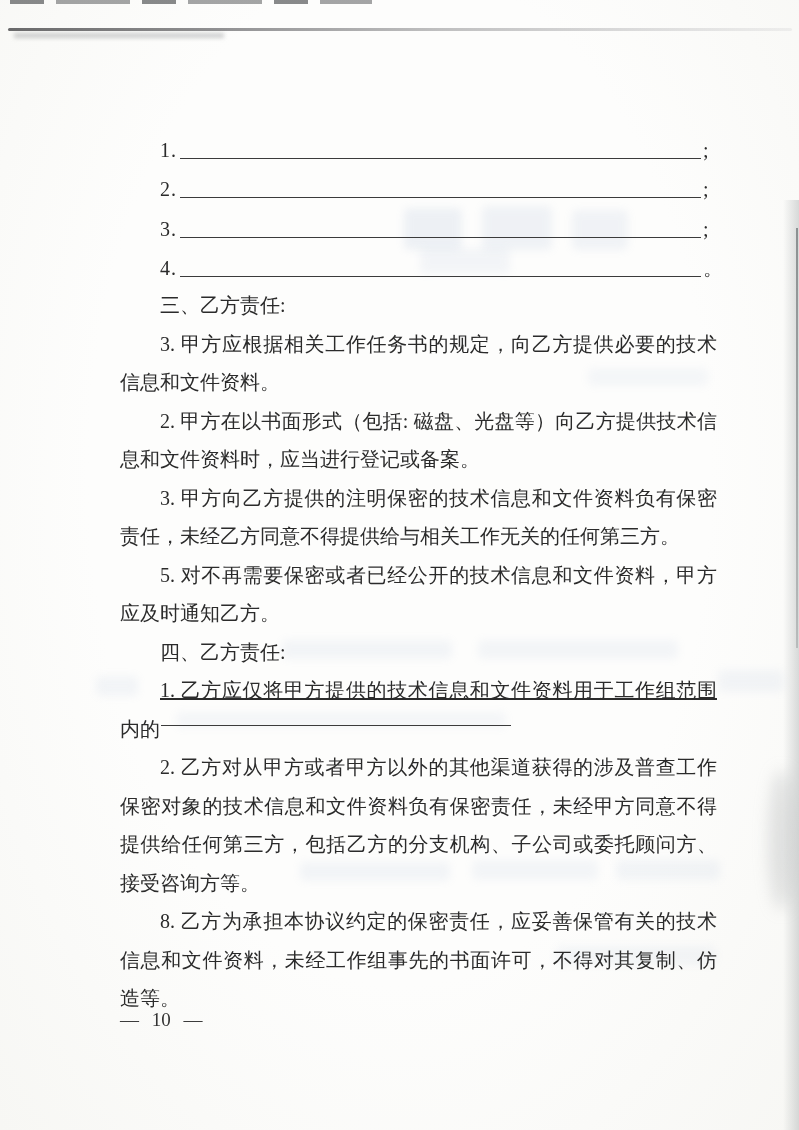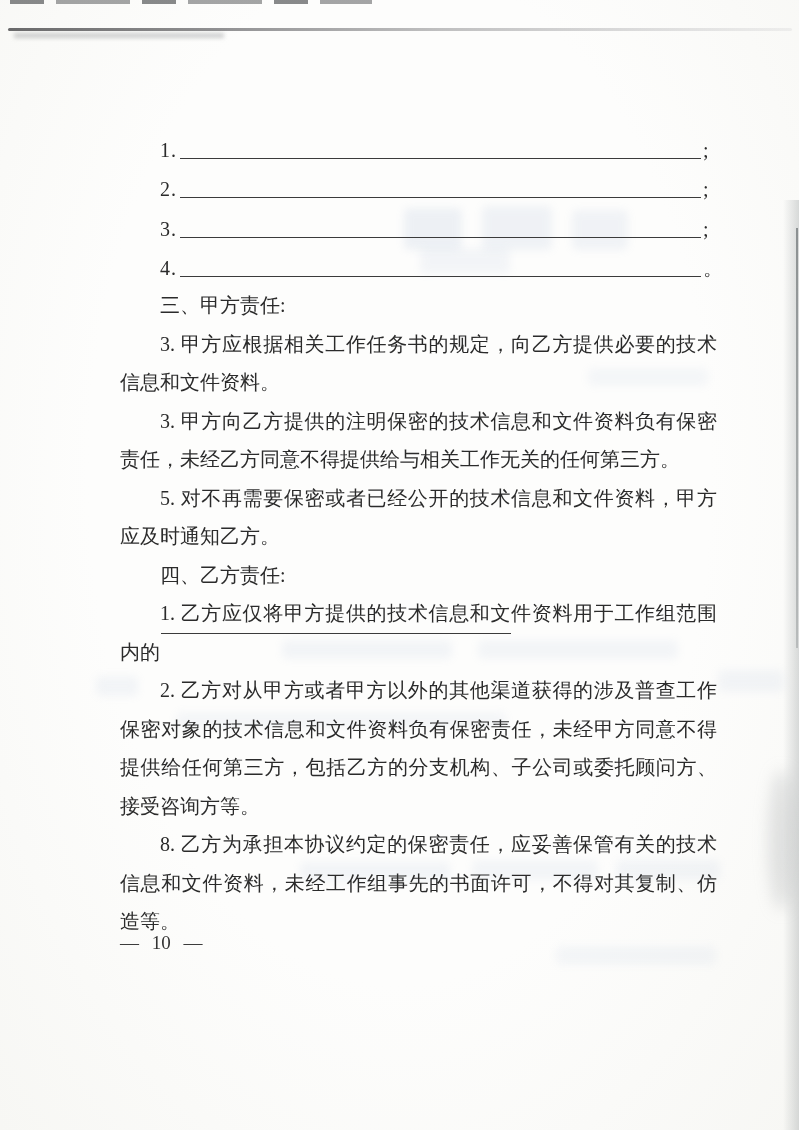--- a/index.html
+++ b/index.html
@@ -87,22 +87,22 @@
     border-bottom: 1.5px solid #3b3b3b; height: 0;
   }
   .blank-row .punct {
     width: 14px; margin-bottom: 8px; line-height: 1; padding-left: 2px;
   }
   .heading { margin: 0; text-indent: 2em; }
   .para {
     margin: 0; text-indent: 2em;
     text-align: justify; text-align-last: left; text-justify: inter-character;
   }
-  .para.full-line { text-align-last: justify; }
-  .inline-blank-row { display: flex; align-items: flex-start; height: 38.5px; }
+  .para.full-line { text-align-last: justify; text-decoration: underline; }
+  .inline-blank-row { display: flex; align-items: center; height: 38.5px; }
   .inline-blank-row .txt { line-height: 38.5px; white-space: nowrap; }
   .inline-blank-row .fill2 {
     width: 350px; margin: 0 1px 6px 1px;
     border-bottom: 1.5px solid #3b3b3b; height: 0;
   }
   .page-number {
     margin-top: -10px; font-size: 19px; line-height: 24px;
     word-spacing: 8px; color: #333; font-family: Liberation Serif, serif;
   }
 </style>
@@ -151,22 +151,23 @@
         <span class="fill"></span>
         <span class="punct">;</span>
       </div>
       <div class="blank-row">
         <span class="num">4.</span>
         <span class="fill"></span>
         <span class="punct">。</span>
       </div>
     </div>
 
-    <p class="heading">三、甲方责任:</p>
+    <p class="heading">三、乙方责任:</p>
     <p class="para">3. 甲方应根据相关工作任务书的规定，向乙方提供必要的技术信息和文件资料。</p>
+    <p class="para">2. 甲方在以书面形式（包括: 磁盘、光盘等）向乙方提供技术信息和文件资料时，应当进行登记或备案。</p>
     <p class="para">3. 甲方向乙方提供的注明保密的技术信息和文件资料负有保密责任，未经乙方同意不得提供给与相关工作无关的任何第三方。</p>
     <p class="para">5. 对不再需要保密或者已经公开的技术信息和文件资料，甲方应及时通知乙方。</p>
 
     <p class="heading">四、乙方责任:</p>
     <p class="para full-line">1. 乙方应仅将甲方提供的技术信息和文件资料用于工作组范围</p>
     <div class="inline-blank-row">
       <span class="txt">内的</span>
       <span class="fill2"></span>
     </div>
     <p class="para">2. 乙方对从甲方或者甲方以外的其他渠道获得的涉及普查工作保密对象的技术信息和文件资料负有保密责任，未经甲方同意不得提供给任何第三方，包括乙方的分支机构、子公司或委托顾问方、接受咨询方等。</p>

